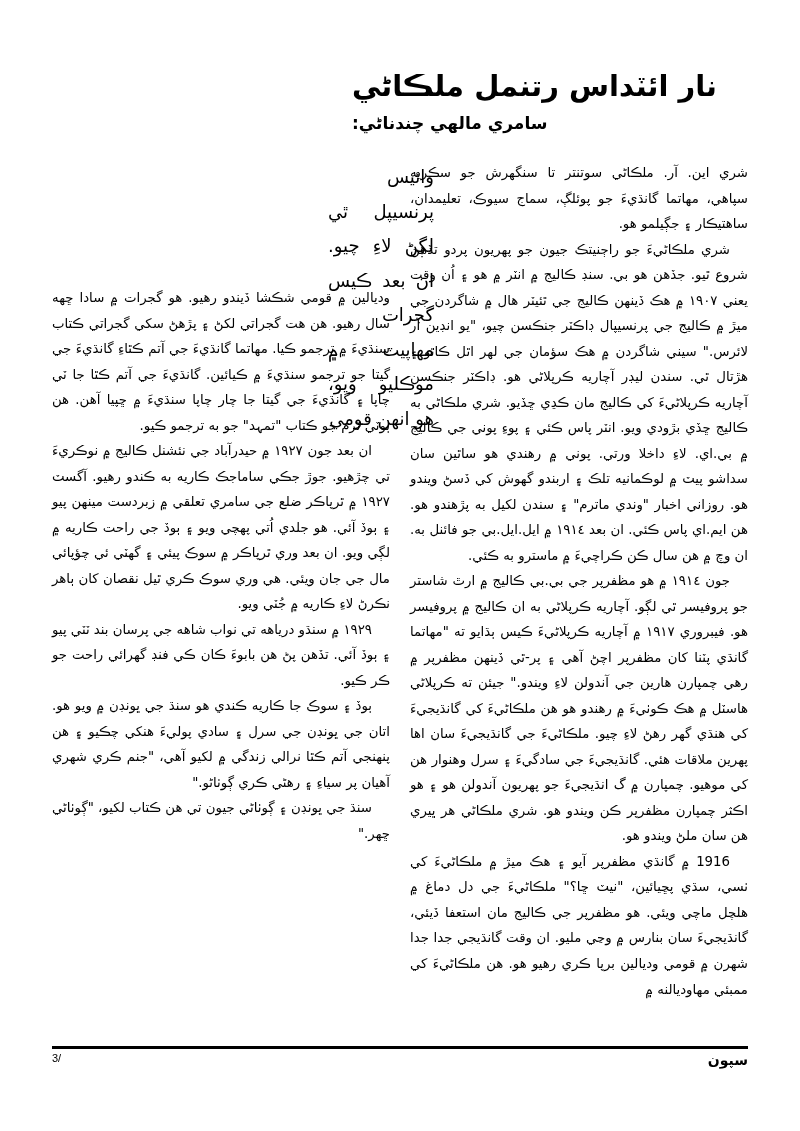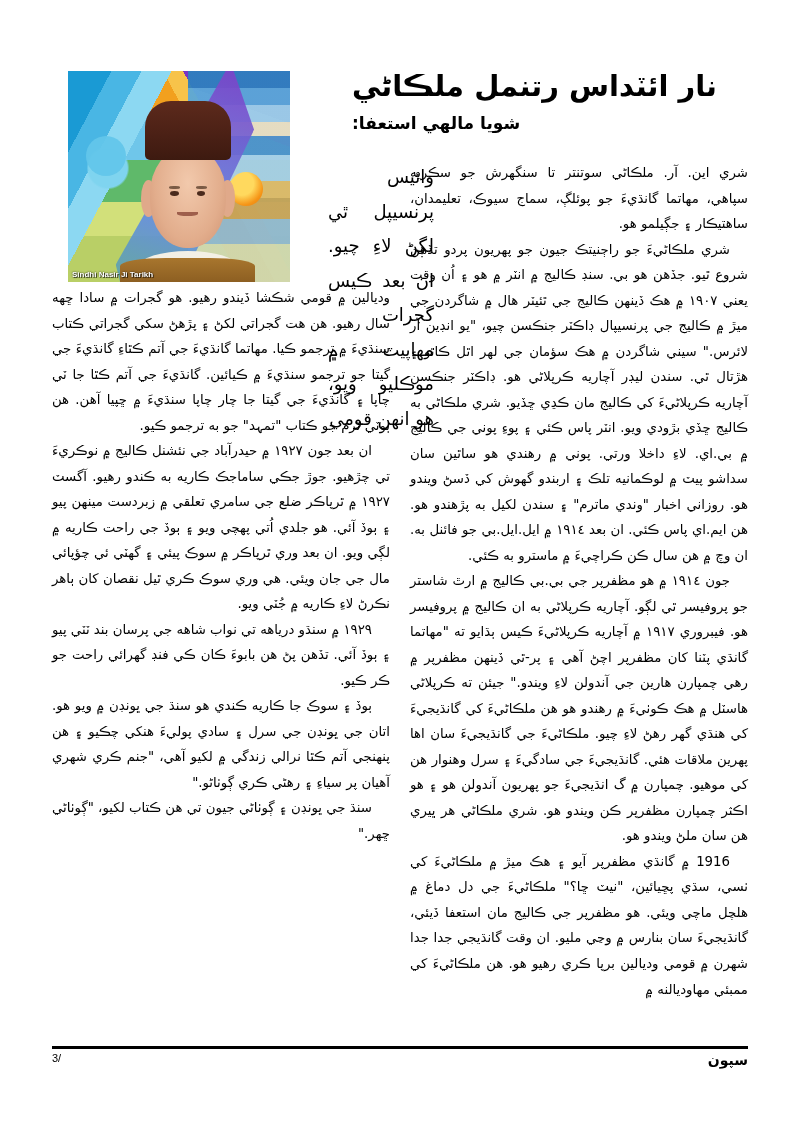--- a/index.html
+++ b/index.html
@@ -284,49 +284,24 @@
     font-weight: bold;
     color: #000000;
     direction: rtl;
   }
 </style>
 </head>
 <body>
 
 <div class="page">
 
-  <div class="photo-frame">
-    <div class="photo-bg"></div>
-    <div class="photo-collage-right"></div>
-    <div class="photo-blue-dot"></div>
-    <div class="photo-swoosh"></div>
-    <div class="photo-sun"></div>
-
-    <div class="portrait">
-      <div class="p-ear-l"></div>
-      <div class="p-ear-r"></div>
-      <div class="p-face">
-        <div class="p-brow-l"></div>
-        <div class="p-brow-r"></div>
-        <div class="p-eye-l"></div>
-        <div class="p-eye-r"></div>
-        <div class="p-mouth"></div>
-      </div>
-      <div class="p-cap"></div>
-      <div class="p-collar"></div>
-      <div class="p-coat"></div>
-    </div>
-
-    <div class="photo-caption">Sindhi Nasir
-Ji Tarikh</div>
-  </div>
 
   <div class="header-zone">
     <div class="article-title">نار ائٽداس رتنمل ملڪاڻي</div>
-    <div class="article-subtitle">شويا مالهي استعفا:</div>
+    <div class="article-subtitle">سامري مالهي چندناڻي:</div>
   </div>
 
   <div class="col col-right">
     <p class="noindent">شري اين. آر. ملڪاڻي سوتنتر تا سنگهرش جو سڪريه سپاهي، مهاتما گانڌيءَ جو پوئلڳ، سماج سيوڪ، تعليمدان، ساهتيڪار ۽ جڳيلمو هو.</p>
     <p>شري ملڪاڻيءَ جو راڄنيتڪ جيون جو پهريون پردو تڏهن شروع ٿيو. جڏهن هو بي. سنڊ ڪاليج ۾ انٽر ۾ هو ۽ اُن وقت يعني ١٩٠٧ ۾ هڪ ڏينهن ڪاليج جي ٿئيٽر هال ۾ شاگردن جي ميڙ ۾ ڪاليج جي پرنسيپال ڊاڪٽر جنڪسن چيو، "يو انڊين آر لائرس." سيني شاگردن ۾ هڪ سؤمان جي لهر اٿل ڪاٿو ۽ هڙتال ٿي. سندن ليڊر آچاريه ڪرپلاڻي هو. ڊاڪٽر جنڪسن آچاريه ڪرپلاڻيءَ کي ڪاليج مان ڪڍي ڇڏيو. شري ملڪاڻي به ڪاليج ڇڏي بڙودي ويو. انٽر پاس ڪئي ۽ پوءِ پوني جي ڪاليج ۾ بي.اي. لاءِ داخلا ورتي. پوني ۾ رهندي هو ساٿين سان سداشو پيٽ ۾ لوڪمانيه تلڪ ۽ اربندو گهوش کي ڏسڻ ويندو هو. روزاني اخبار "وندي ماترم" ۽ سندن لکيل به پڙهندو هو. هن ايم.اي پاس ڪئي. ان بعد ١٩١٤ ۾ ايل.ايل.بي جو فائنل به. ان وچ ۾ هن سال ڪن ڪراچيءَ ۾ ماسترو به ڪئي.</p>
     <p>جون ١٩١٤ ۾ هو مظفرپر جي بي.بي ڪاليج ۾ ارٿ شاستر جو پروفيسر ٿي لڳو. آچاريه ڪرپلاڻي به ان ڪاليج ۾ پروفيسر هو. فيبروري ١٩١٧ ۾ آچاريه ڪرپلاڻيءَ ڪيس ٻڌايو ته "مهاتما گانڌي پٽنا کان مظفرپر اچڻ آهي ۽ پر-ٿي ڏينهن مظفرپر ۾ رهي چمپارن هارين جي آندولن لاءِ ويندو." جيئن ته ڪرپلاڻي هاسٽل ۾ هڪ ڪوٺيءَ ۾ رهندو هو هن ملڪاڻيءَ کي گانڌيجيءَ کي هنڌي گهر رهڻ لاءِ چيو. ملڪاڻيءَ جي گانڌيجيءَ سان اها پهرين ملاقات هئي. گانڌيجيءَ جي سادگيءَ ۽ سرل وهنوار هن کي موهيو. چمپارن ۾ گ انڌيجيءَ جو پهريون آندولن هو ۽ هو اڪثر چمپارن مظفرپر ڪن ويندو هو. شري ملڪاڻي هر ڀيري هن سان ملڻ ويندو هو.</p>
     <p>1916 ۾ گانڌي مظفرپر آيو ۽ هڪ ميڙ ۾ ملڪاڻيءَ کي ٺسي، سڌي پڇيائين، "نيٽ ڇا؟" ملڪاڻيءَ جي دل دماغ ۾ هلچل ماچي ويئي. هو مظفرپر جي ڪاليج مان استعفا ڏيئي، گانڌيجيءَ سان بنارس ۾ وڃي مليو. ان وقت گانڌيجي جدا جدا شهرن ۾ قومي وديالين برپا ڪري رهيو هو. هن ملڪاڻيءَ کي ممبئي مهاوديالنه ۾</p>
   </div>
 
   <div class="col-left-wrap">

